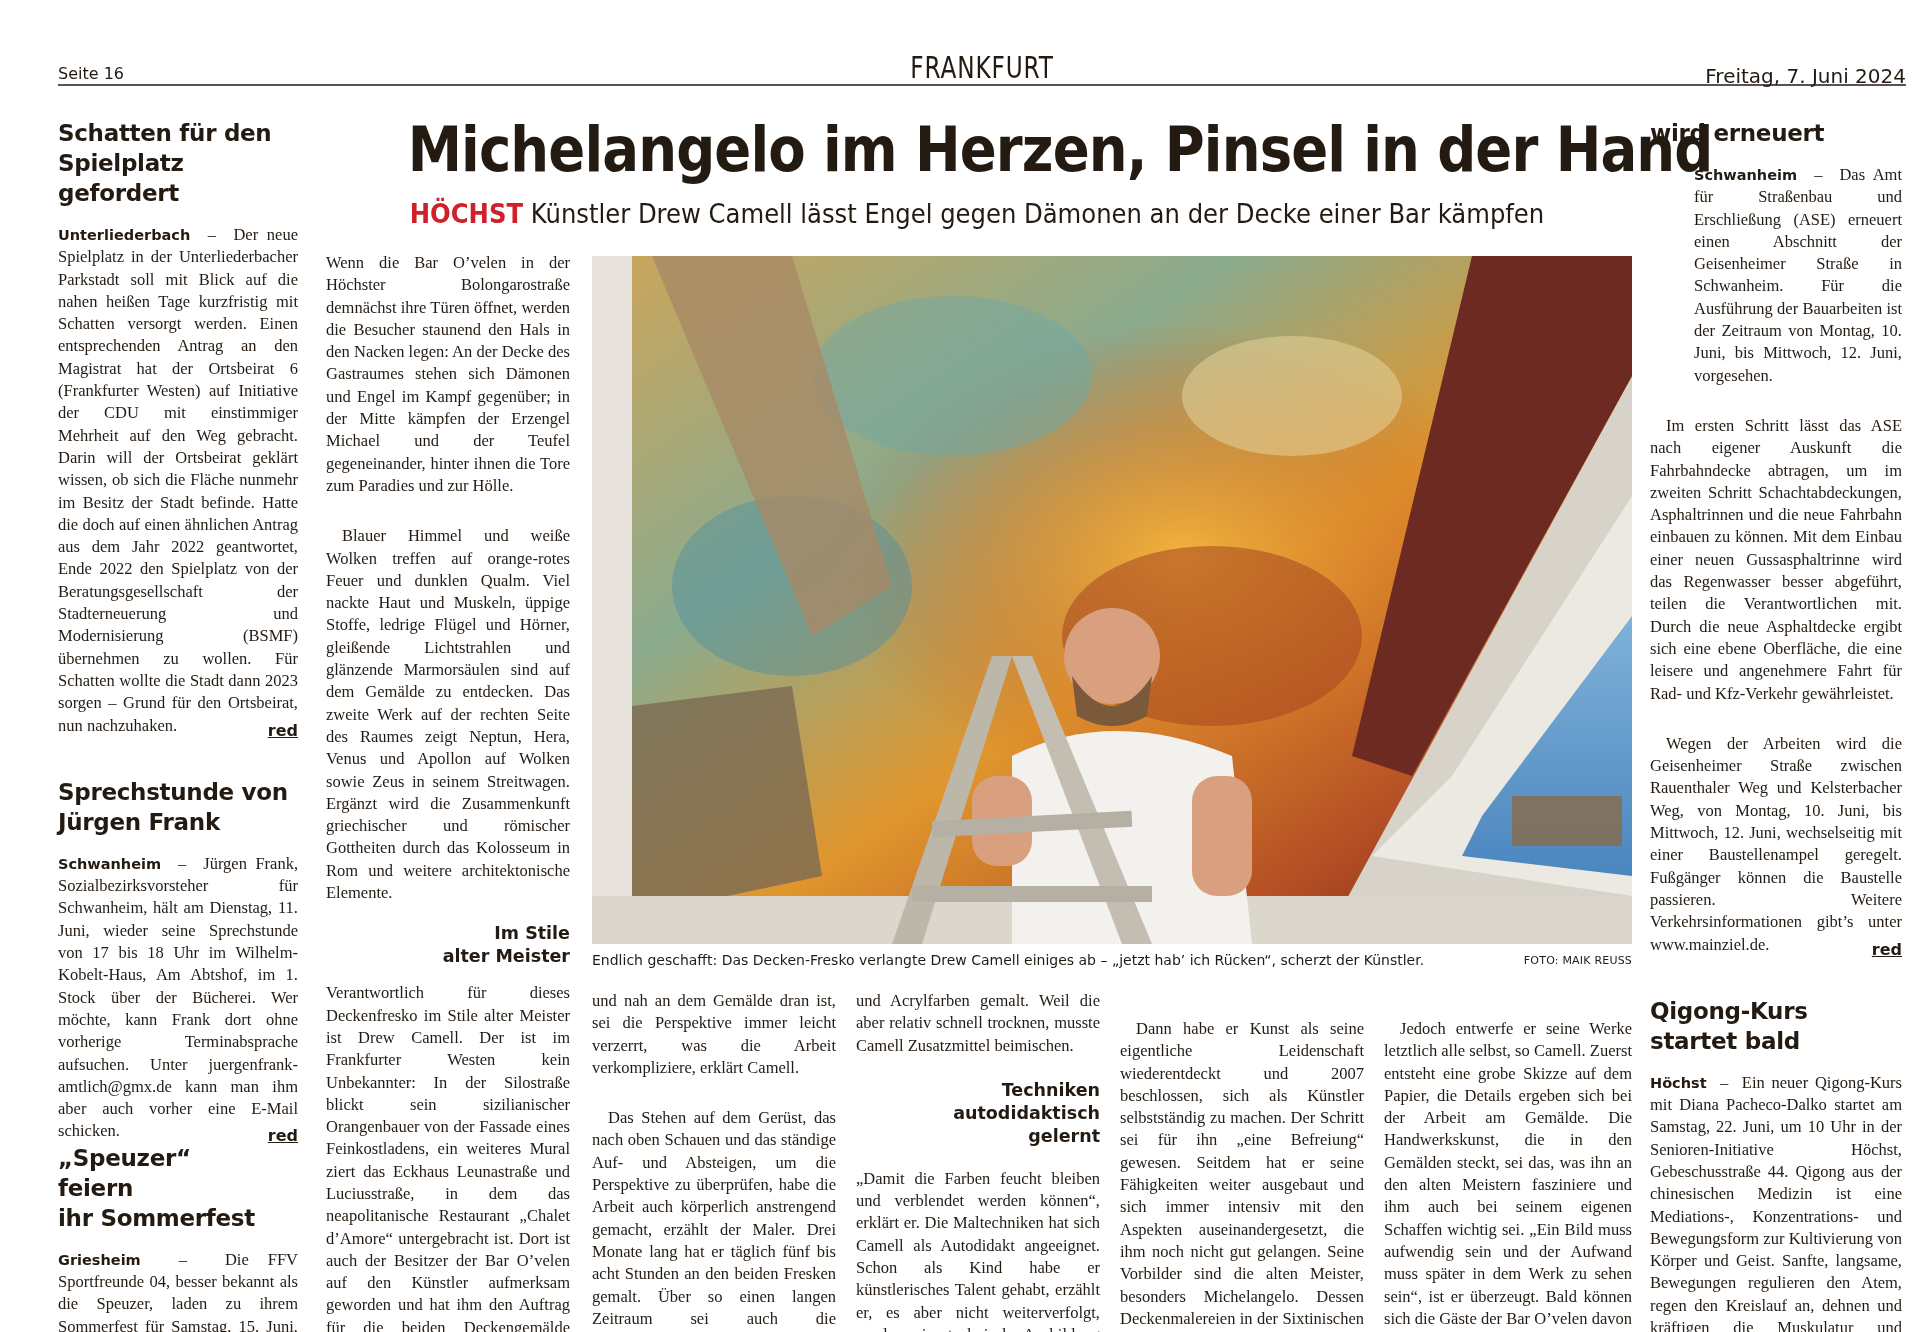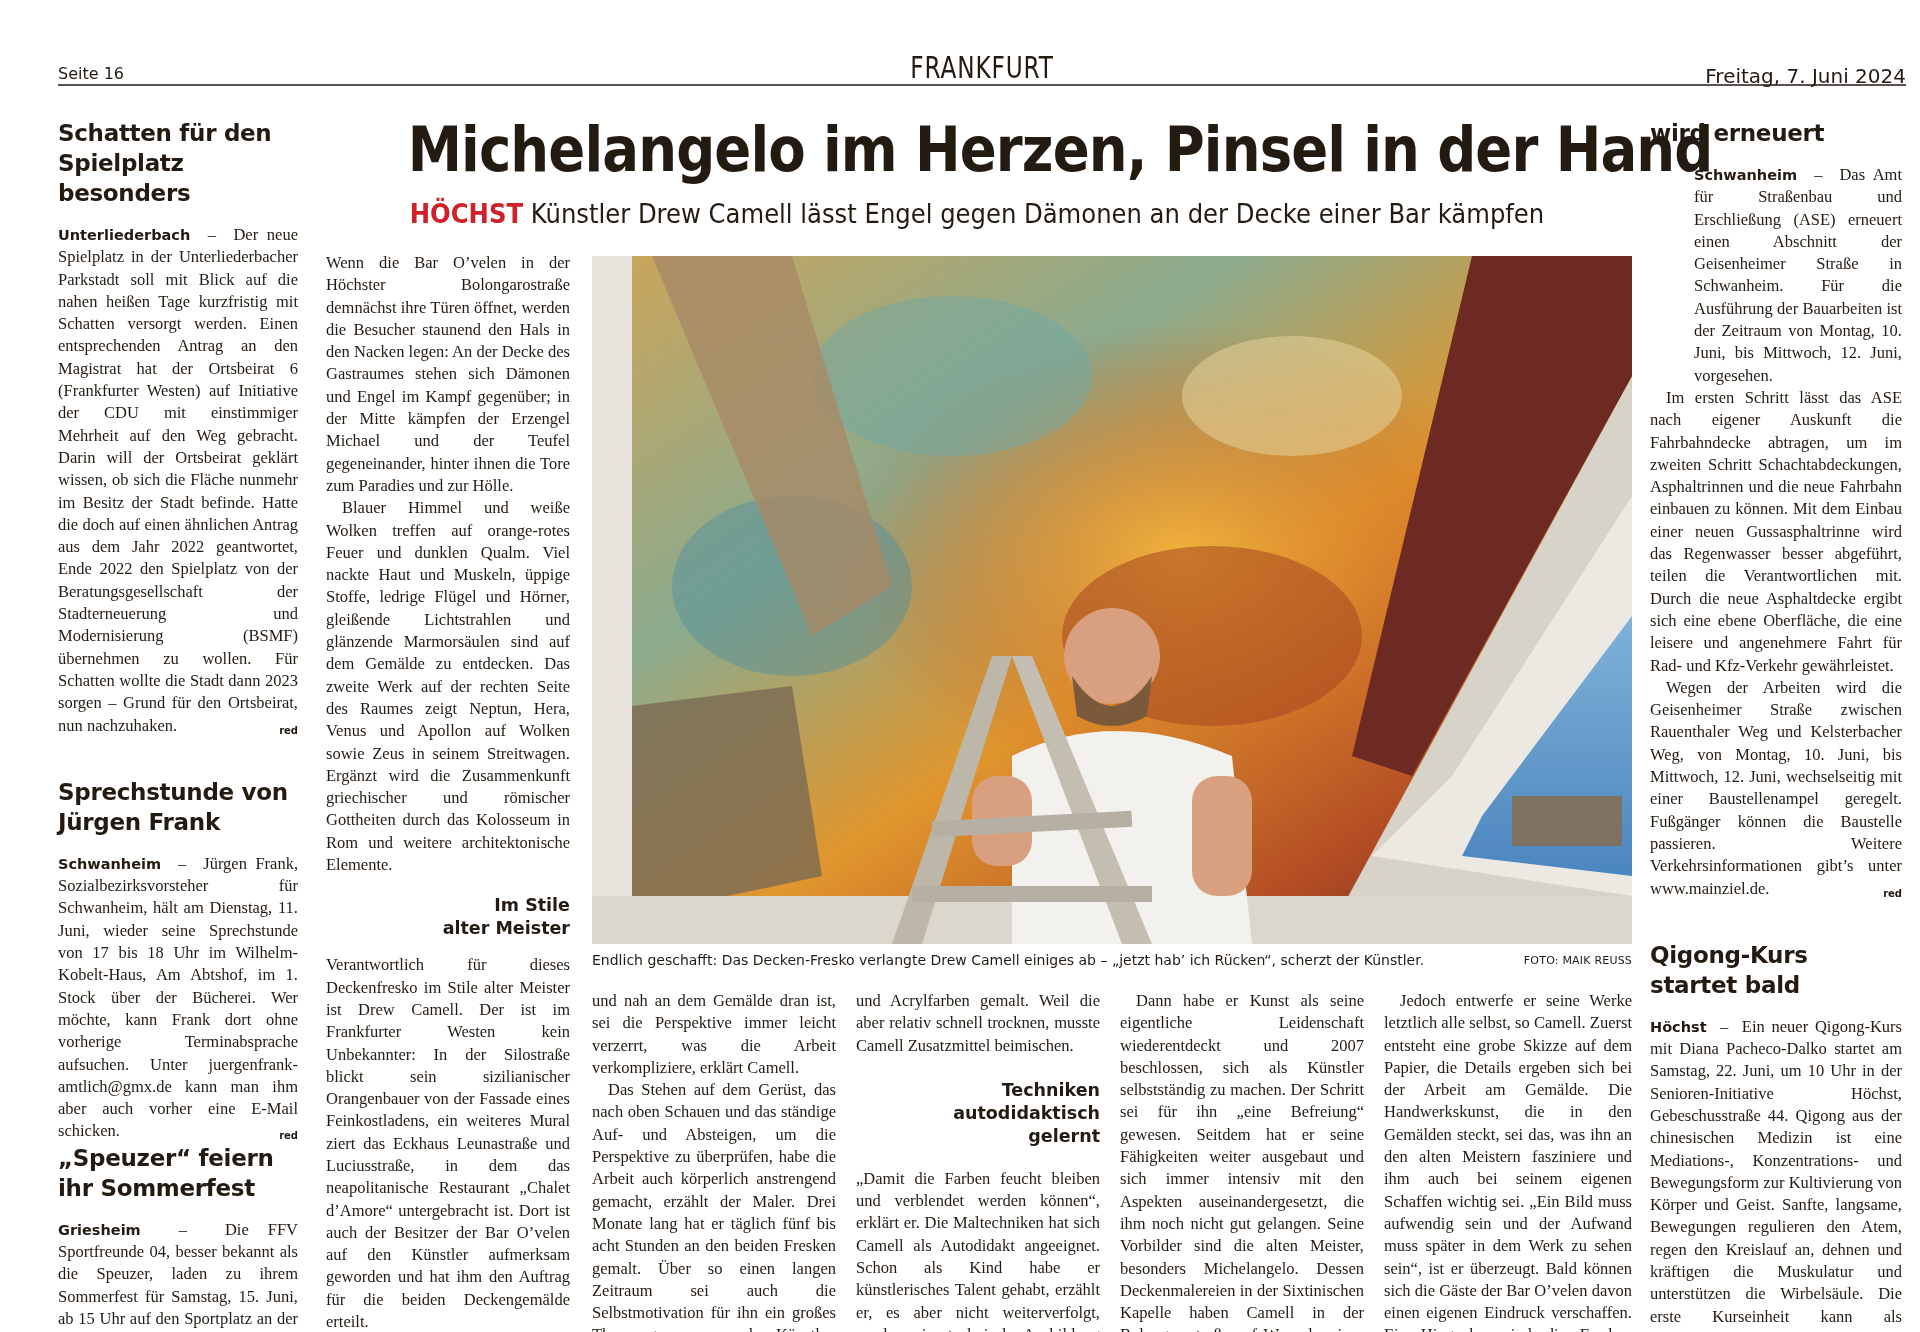--- a/index.html
+++ b/index.html
@@ -6,23 +6,23 @@
   html, body { width: 1920px; height: 1332px; background: #ffffff; overflow: hidden; }
   body { position: relative; color: #231a12; font-family: "Liberation Serif", serif; }
 
   .header { position: absolute; left: 58px; top: 46px; width: 1848px; height: 40px; border-bottom: 2px solid #5a5250; }
   .header .page { position: absolute; left: 0; top: 18px; font-family: "DejaVu Sans", sans-serif; font-size: 16px; }
   .header .section { position: absolute; left: 0; right: 0; top: 4px; text-align: center; font-family: "DejaVu Sans", sans-serif; font-size: 30px; letter-spacing: 1px; font-stretch: condensed; transform: scaleX(0.86); }
   .header .date { position: absolute; right: 0; top: 18px; font-family: "DejaVu Sans", sans-serif; font-size: 20px; }
 
   .col { position: absolute; font-size: 16.5px; line-height: 22.3px; text-align: justify; hyphens: manual; }
   .col p { margin: 0; }
-  .col p.indent { text-indent: 16px; }
+  .col p.indent { text-indent: 16px; margin-top: 28px; }
   .dateline { font-family: "DejaVu Sans", sans-serif; font-weight: bold; font-size: 14.5px; }
-  .sig { float: right; font-family: "DejaVu Sans", sans-serif; font-size: 10px; font-weight: bold; margin-top: 5px; }
+  .sig { float: right; font-family: "DejaVu Sans", sans-serif; font-size: 16px; font-weight: bold; margin-top: 5px; text-decoration: underline; }
 
   .side-head { font-family: "DejaVu Sans", sans-serif; font-weight: bold; font-size: 23px; line-height: 30px; text-align: left; letter-spacing: -0.3px; }
   .sub-head { font-family: "DejaVu Sans", sans-serif; font-weight: bold; font-size: 17.5px; line-height: 23px; text-align: right; }
 
   .main-headline { position: absolute; left: 330px; top: 112px; width: 1294px; text-align: center; font-family: "DejaVu Sans", sans-serif; font-weight: bold; font-size: 62px; line-height: 76px; letter-spacing: -1px; transform: scaleX(0.88); transform-origin: center; white-space: nowrap; }
   .kicker-line { position: absolute; left: 330px; top: 196px; width: 1294px; text-align: center; font-family: "DejaVu Sans", sans-serif; font-size: 27px; line-height: 36px; white-space: nowrap; transform: scaleX(0.9); transform-origin: center; }
   .kicker-line .kicker { color: #d0202a; font-weight: bold; }
 
   .photo { position: absolute; left: 592px; top: 256px; width: 1040px; height: 688px; overflow: hidden; background: #c9c4bc; }
   .caption { position: absolute; left: 592px; top: 951px; width: 1040px; font-family: "DejaVu Sans", sans-serif; font-size: 14px; line-height: 18px; }
@@ -33,21 +33,21 @@
 
 <div class="header">
   <span class="page">Seite 16</span>
   <div class="section">FRANKFURT</div>
   <span class="date">Freitag, 7. Juni 2024</span>
 </div>
 
 <div class="col" style="left:58px; top:118px; width:240px;">
   <div class="side-head">
     <div>Schatten für den</div>
-    <div>Spielplatz besonders</div>
+    <div>Spielplatz gefordert</div>
   </div>
   <p style="margin-top:16px;"><span class="dateline">Unterliederbach</span> &nbsp;–&nbsp; <span>Der neue Spielplatz in der Unterliederbacher Parkstadt soll mit Blick auf die nahen heißen Tage kurzfristig mit Schatten versorgt werden. Einen entsprechenden Antrag an den Magistrat hat der Ortsbeirat 6 (Frankfurter Westen) auf Initiative der CDU mit einstimmiger Mehrheit auf den Weg gebracht. Darin will der Ortsbeirat geklärt wissen, ob sich die Fläche nunmehr im Besitz der Stadt befinde. Hatte die doch auf einen ähnlichen Antrag aus dem Jahr 2022 geantwortet, Ende 2022 den Spielplatz von der Beratungsgesellschaft der Stadterneuerung und Modernisierung (BSMF) übernehmen zu wollen. Für Schatten wollte die Stadt dann 2023 sorgen – Grund für den Ortsbeirat, nun nachzuhaken.</span><span class="sig">red</span></p>
 
   <div class="side-head" style="margin-top:40px;">
     <div>Sprechstunde von</div>
     <div>Jürgen Frank</div>
   </div>
   <p style="margin-top:16px;"><span class="dateline">Schwanheim</span> &nbsp;–&nbsp; <span>Jürgen Frank, Sozialbezirksvorsteher für Schwanheim, hält am Dienstag, 11. Juni, wieder seine Sprechstunde von 17 bis 18 Uhr im Wilhelm-Kobelt-Haus, Am Abtshof, im 1. Stock über der Bücherei. Wer möchte, kann Frank dort ohne vorherige Terminabsprache aufsuchen. Unter juergenfrank-amtlich@gmx.de kann man ihm aber auch vorher eine E-Mail schicken.</span><span class="sig">red</span></p>
 
   <div class="side-head" style="">

